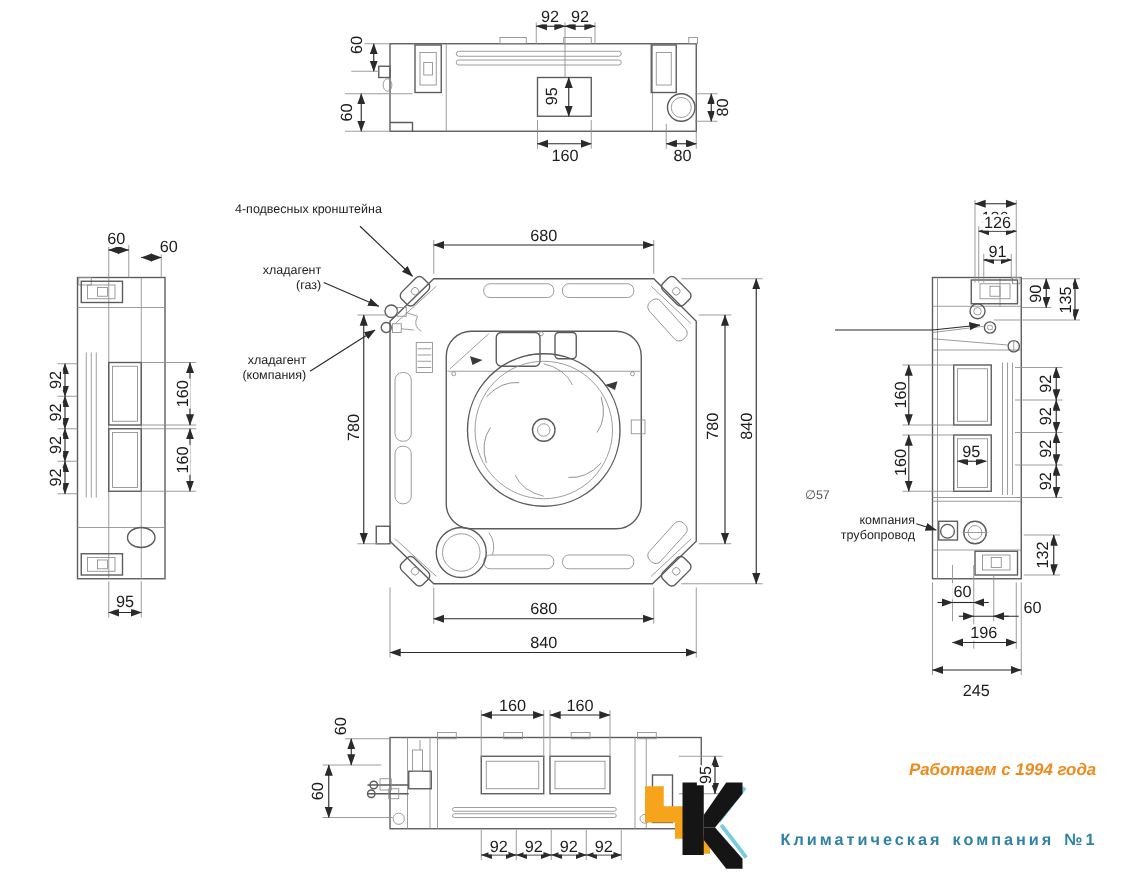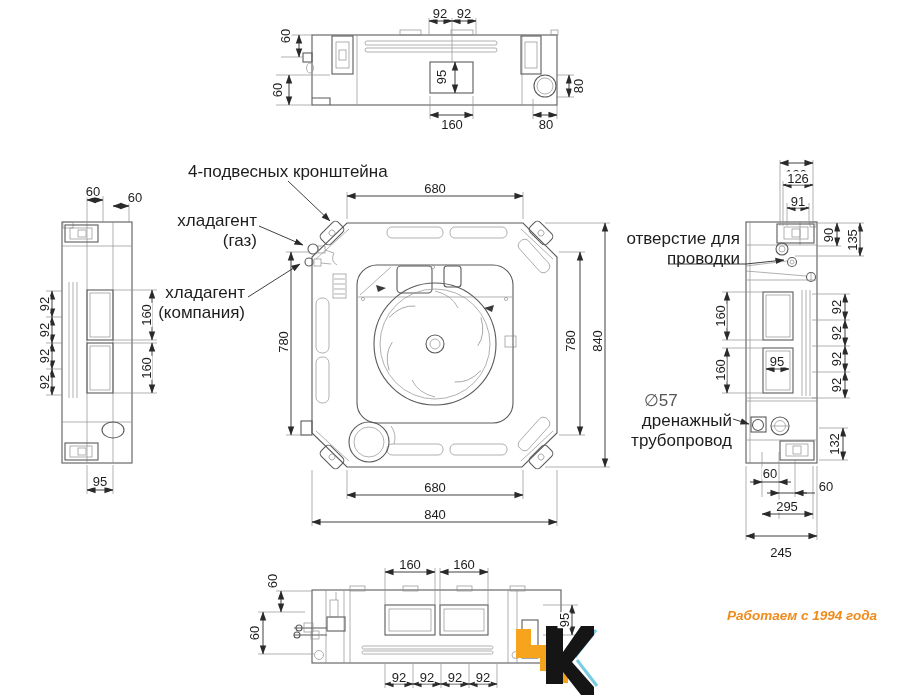--- a/index.html
+++ b/index.html
@@ -8,21 +8,21 @@
   #canvas svg{position:absolute;left:0;top:0;}
   .ol{fill:none;stroke:#5b5b5b;stroke-width:1.1;}
   .fl{fill:none;stroke:#8f8f8f;stroke-width:.7;}
   .dl{fill:none;stroke:#2a2a2a;stroke-width:.9;}
   .dm{marker-start:url(#ar);marker-end:url(#ar);}
   .me{marker-end:url(#ar);}
   .ms{marker-start:url(#ar);}
   .dim{position:absolute;font-size:13px;line-height:1;color:#1d1d1d;white-space:nowrap;
        transform:translate(-50%,-50%);background:#fff;padding:0 1px;}
   .dim.v{transform:translate(-50%,-50%) rotate(-90deg);}
-  .ann{position:absolute;font-size:17px;line-height:1.18;color:#1d1d1d;white-space:nowrap;}
+  .ann{position:absolute;font-size:10px;line-height:1.18;color:#1d1d1d;white-space:nowrap;}
   .ann.r{text-align:right;}
   .logo-tagline{position:absolute;right:23px;top:608px;font-size:13.5px;font-weight:bold;
        font-style:italic;color:#EF8B1D;}
   .logo-title{position:absolute;right:20px;top:627px;font-size:32px;font-weight:bold;
        letter-spacing:2px;color:#1D6384;line-height:1;}
   .logo-subtitle{position:absolute;right:22px;top:664px;font-size:13px;font-weight:bold;
        letter-spacing:2.4px;word-spacing:2px;color:#2E82A6;}
 </style>
 </head>
 <body>
@@ -349,38 +349,35 @@
   <div class="dim v" style="left:720px;top:316px;">160</div>
   <div class="dim v" style="left:720px;top:370px;">160</div>
   <div class="dim" style="left:777px;top:361px;">95</div>
   <div class="dim v" style="left:836px;top:307px;">92</div>
   <div class="dim v" style="left:836px;top:333px;">92</div>
   <div class="dim v" style="left:836px;top:359px;">92</div>
   <div class="dim v" style="left:836px;top:385px;">92</div>
   <div class="dim v" style="left:834px;top:444px;">132</div>
   <div class="dim" style="left:770px;top:473px;">60</div>
   <div class="dim" style="left:826px;top:486px;">60</div>
-  <div class="dim" style="left:787px;top:506px;">295</div>
+  <div class="dim" style="left:787px;top:506px;">196</div>
   <div class="dim" style="left:781px;top:552px;">245</div>
 
-  <div class="ann r" style="right:160px;top:229px;">
-    <div>отверстие для</div>
-    <div>проводки</div>
-  </div>
   <div class="ann" style="left:644px;top:391px;color:#555;">∅57</div>
   <div class="ann r" style="right:168px;top:411px;">
-    <div>дренажный</div>
+    <div>компания</div>
     <div>трубопровод</div>
   </div>
 
   <div class="dim" style="left:410px;top:564px;">160</div>
   <div class="dim" style="left:464px;top:564px;">160</div>
   <div class="dim v" style="left:272px;top:581px;">60</div>
   <div class="dim v" style="left:254px;top:633px;">60</div>
   <div class="dim v" style="left:564px;top:620px;">95</div>
   <div class="dim" style="left:399px;top:677px;">92</div>
   <div class="dim" style="left:427px;top:677px;">92</div>
   <div class="dim" style="left:455px;top:677px;">92</div>
   <div class="dim" style="left:483px;top:677px;">92</div>
 
   <div class="logo-tagline">Работаем с 1994 года</div>
+  <div class="logo-subtitle">Климатическая компания №1</div>
 
 </div>
 
 </body></html>

